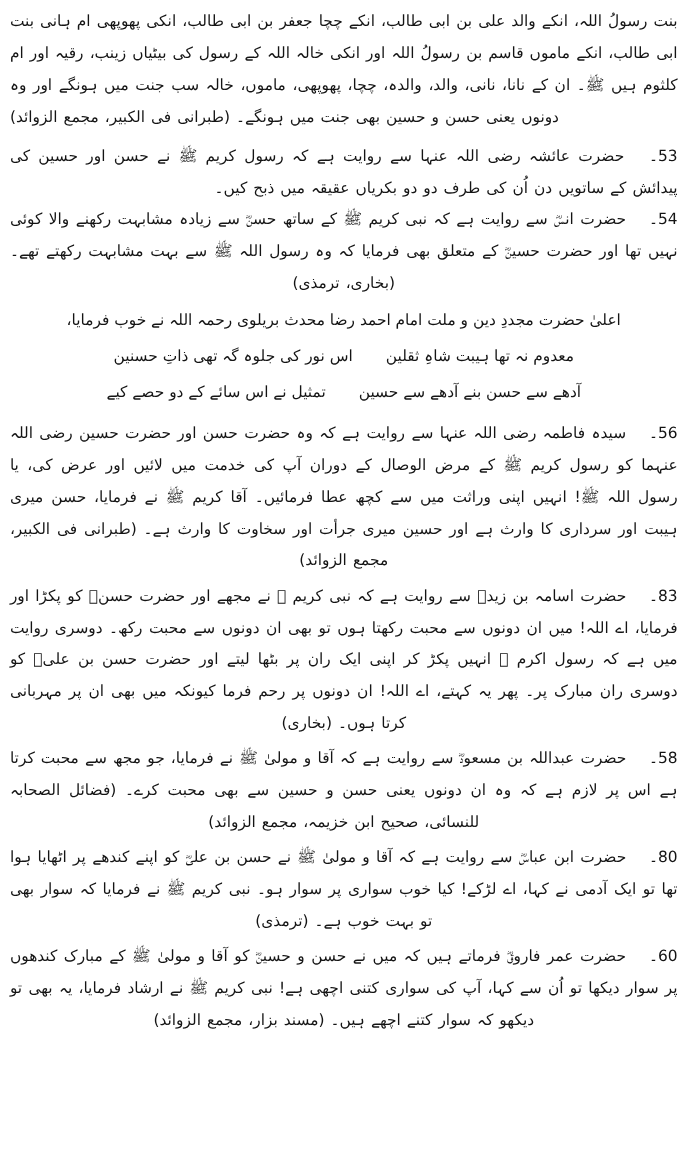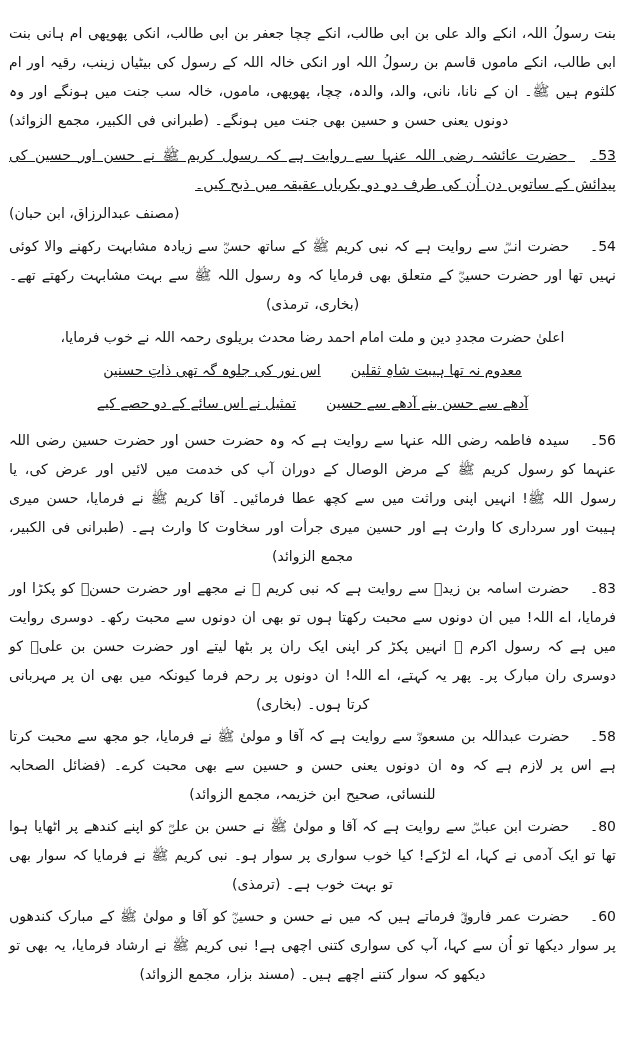--- a/index.html
+++ b/index.html
@@ -1,77 +1,76 @@
 <!DOCTYPE html>
 <html lang="ur" dir="rtl"><head>
 <meta charset="utf-8">
 <style>
   html, body { margin: 0; padding: 0; background: #ffffff; }
   .page {
     position: relative;
     width: 625px;
     height: 1045px;
     box-sizing: border-box;
-    padding: 19px 9px 4px 9px;
+    padding: 6px 9px 4px 9px;
     background: #ffffff;
     color: #141414;
     direction: rtl;
     font-family: "DejaVu Sans", sans-serif;
     font-size: 14px;
     overflow: hidden;
   }
   .para {
     margin: 0 0 3px 0;
     line-height: 29px;
     text-align: justify;
     text-align-last: right;
     word-spacing: 1px;
   }
   .para.intro { text-align-last: left; margin-bottom: 6px; }
   .entry { text-align-last: center; }
-  .entry.cit-own-line { text-align-last: right; margin-bottom: 0; text-decoration: underline; }
+  .entry.cit-own-line { text-align-last: right; margin-bottom: 0; }
   .num { white-space: nowrap; margin-left: 15px; }
   .cit { white-space: normal; }
   .cit-standalone {
     direction: rtl;
     text-align: left;
     line-height: 29px;
     margin: 0 0 4px 0;
   }
   .attribution {
     text-align: center;
     line-height: 30px;
     margin: 2px 0 2px 0;
   }
   .couplet { margin: 2px 0 6px 0; }
   .verse-line {
     display: flex;
     justify-content: center;
     gap: 30px;
     line-height: 33px;
   }
-  .verse-line .hemi { white-space: nowrap; text-decoration: underline; }
+  .verse-line .hemi { white-space: nowrap; }
 </style>
 </head>
 <body>
 
 <div class="page">
 
   <p class="para intro">
     <span>بنت رسولُ اللہ، انکے والد علی بن ابی طالب، انکے چچا جعفر بن ابی طالب، انکی پھوپھی ام ہانی بنت ابی طالب، انکے ماموں قاسم بن رسولُ اللہ اور انکی خالہ اللہ کے رسول کی بیٹیاں زینب، رقیہ اور ام کلثوم ہیں ﷺ۔ ان کے نانا، نانی، والد، والدہ، چچا، پھوپھی، ماموں، خالہ سب جنت میں ہونگے اور وہ دونوں یعنی حسن و حسین بھی جنت میں ہونگے۔</span>
     <span class="cit">(طبرانی فی الکبیر، مجمع الزوائد)</span>
   </p>
 
   <div id="entries-top">
   <p class="para entry cit-own-line">
     <span class="num">53۔</span>
     <span class="txt">حضرت عائشہ رضی اللہ عنہا سے روایت ہے کہ رسول کریم ﷺ نے حسن اور حسین کی پیدائش کے ساتویں دن اُن کی طرف دو دو بکریاں عقیقہ میں ذبح کیں۔</span>
     
   </p>
-<div class="cit-standalone">(مصنف عبدالرزاق، ابن حبان)</div>
   <p class="para entry">
     <span class="num">54۔</span>
     <span class="txt">حضرت انسؓ سے روایت ہے کہ نبی کریم ﷺ کے ساتھ حسنؓ سے زیادہ مشابہت رکھنے والا کوئی نہیں تھا اور حضرت حسینؓ کے متعلق بھی فرمایا کہ وہ رسول اللہ ﷺ سے بہت مشابہت رکھتے تھے۔</span>
     <span class="cit"> (بخاری، ترمذی)</span>
   </p>
 
 </div>
 
   <div class="attribution">اعلیٰ حضرت مجددِ دین و ملت امام احمد رضا محدث بریلوی رحمہ اللہ نے خوب فرمایا،</div>
 

